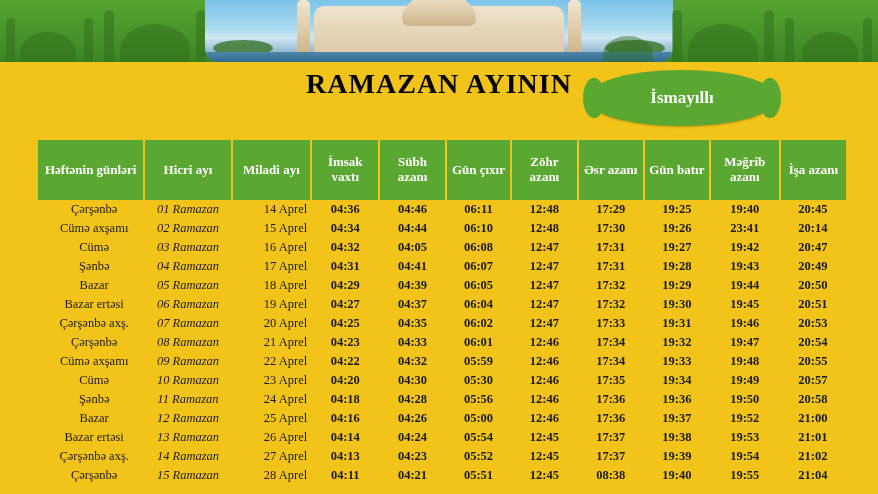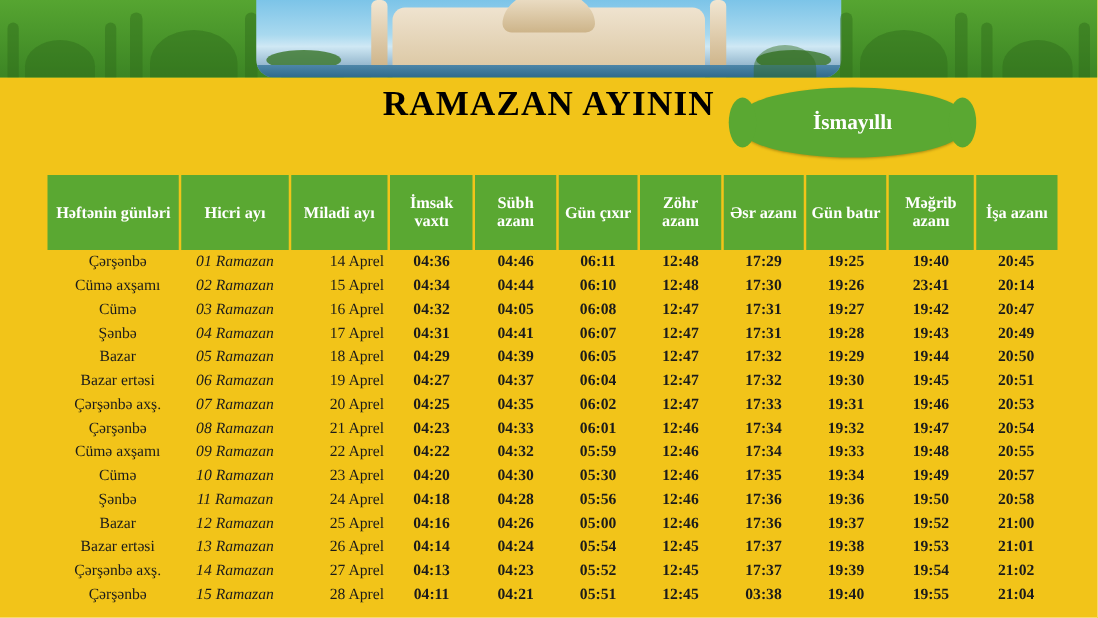--- a/index.html
+++ b/index.html
@@ -462,21 +462,21 @@
             <td class="tm">21:02</td>
           </tr>
           <tr>
             <td class="day">Çərşənbə</td>
             <td class="hicri">15 Ramazan</td>
             <td class="miladi">28 Aprel</td>
             <td class="tm">04:11</td>
             <td class="tm">04:21</td>
             <td class="tm">05:51</td>
             <td class="tm">12:45</td>
-            <td class="tm">03:38</td>
+            <td class="tm">08:38</td>
             <td class="tm">19:40</td>
             <td class="tm">19:55</td>
             <td class="tm">21:04</td>
           </tr>
         </tbody>
     </table>
   </div>
 
 </div>
 

